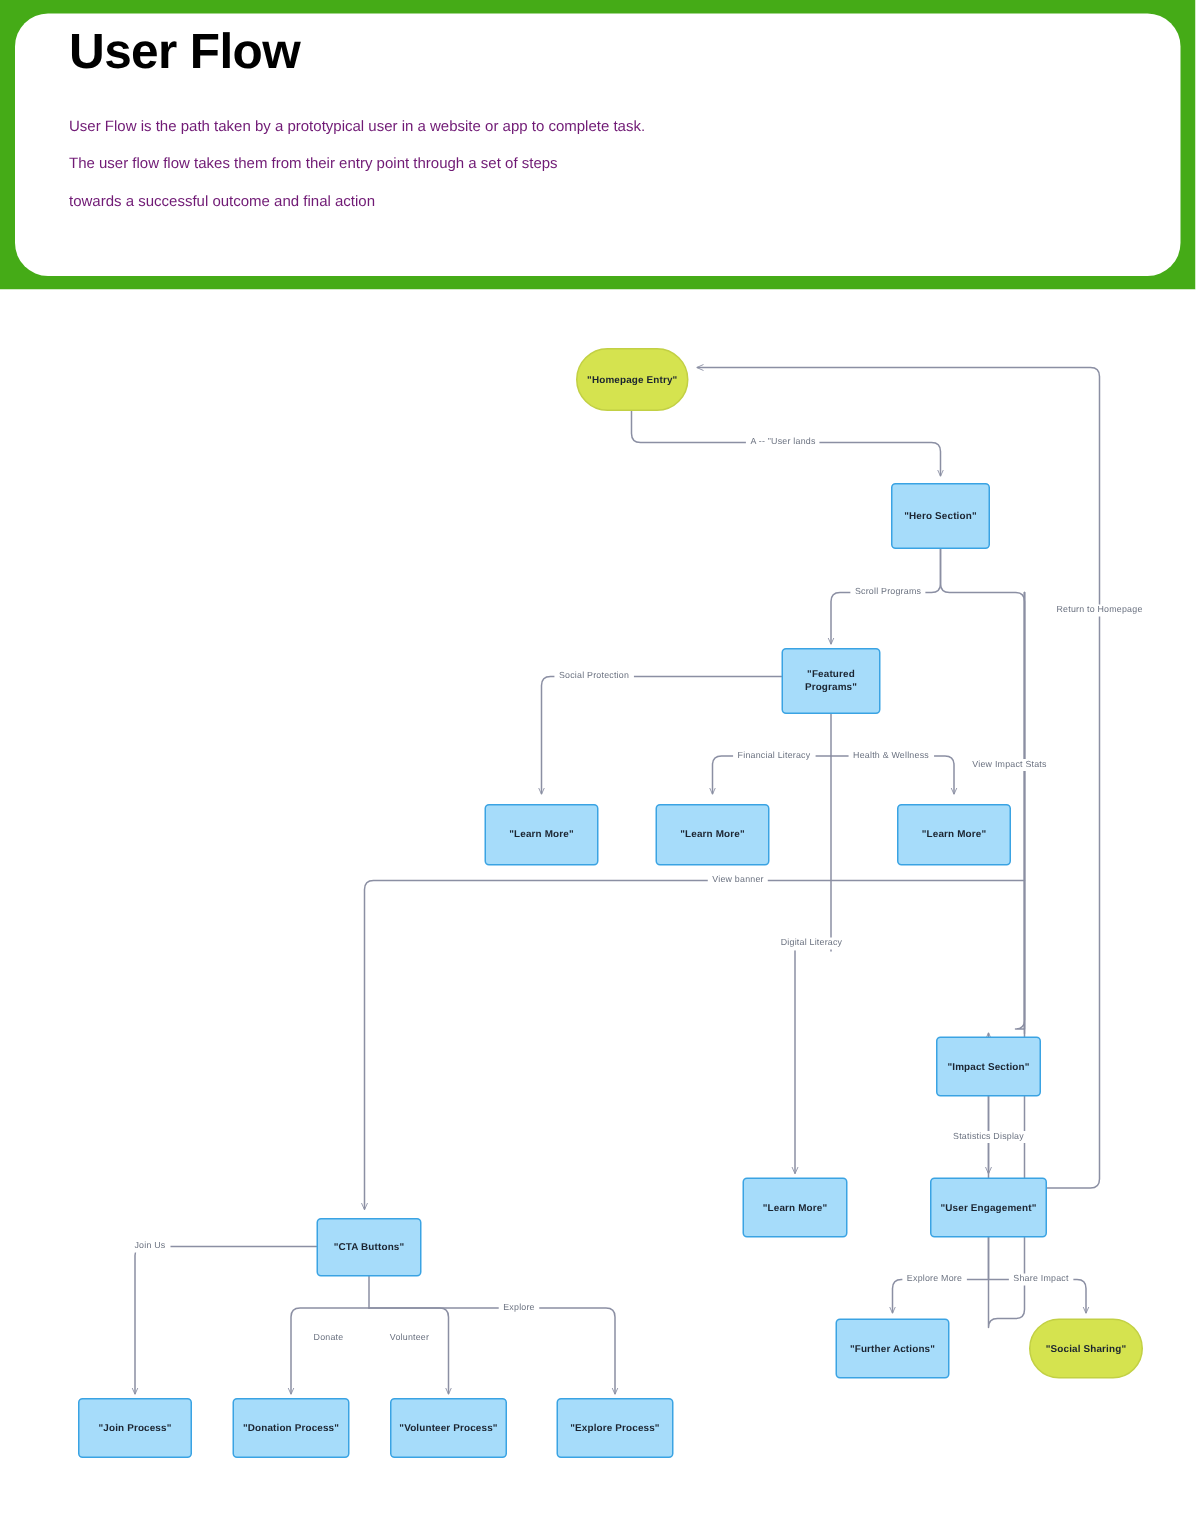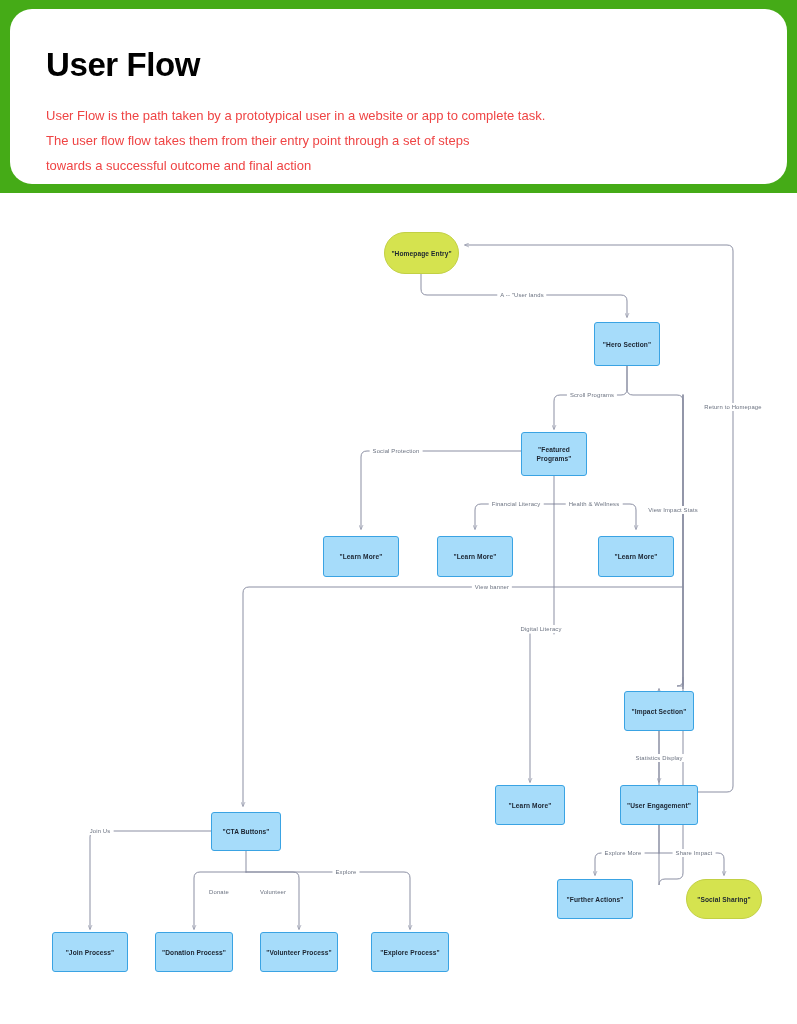--- a/index.html
+++ b/index.html
@@ -11,28 +11,28 @@
 
   
   #header-banner{
     position:absolute;left:0;top:0;width:797px;height:193px;
     background:#45ab17;
     box-sizing:border-box;
   }
   #header-card{
     position:absolute;left:10px;top:9px;width:777px;height:175px;
     background:#ffffff;border-radius:22px;box-sizing:border-box;
-    padding:34px 36px 0 36px;
+    padding:3px 36px 0 36px;
   }
   #page-title{
     font-size:33px;font-weight:bold;letter-spacing:-0.4px;
     margin:0 0 0 0;line-height:44px;color:#000;
   }
   #page-subtitle{
-    margin-top:16px;font-size:13px;line-height:25px;color:#ef4444;
+    margin-top:16px;font-size:10px;line-height:25px;color:#701a75;
     white-space:pre-line;font-weight:400;
   }
 
   
   #diagram-canvas{
     position:absolute;left:0;top:193px;width:797px;height:831px;
     background:#ffffff;
   }
   #flow-svg{position:absolute;left:0;top:0;width:797px;height:831px;}
 

